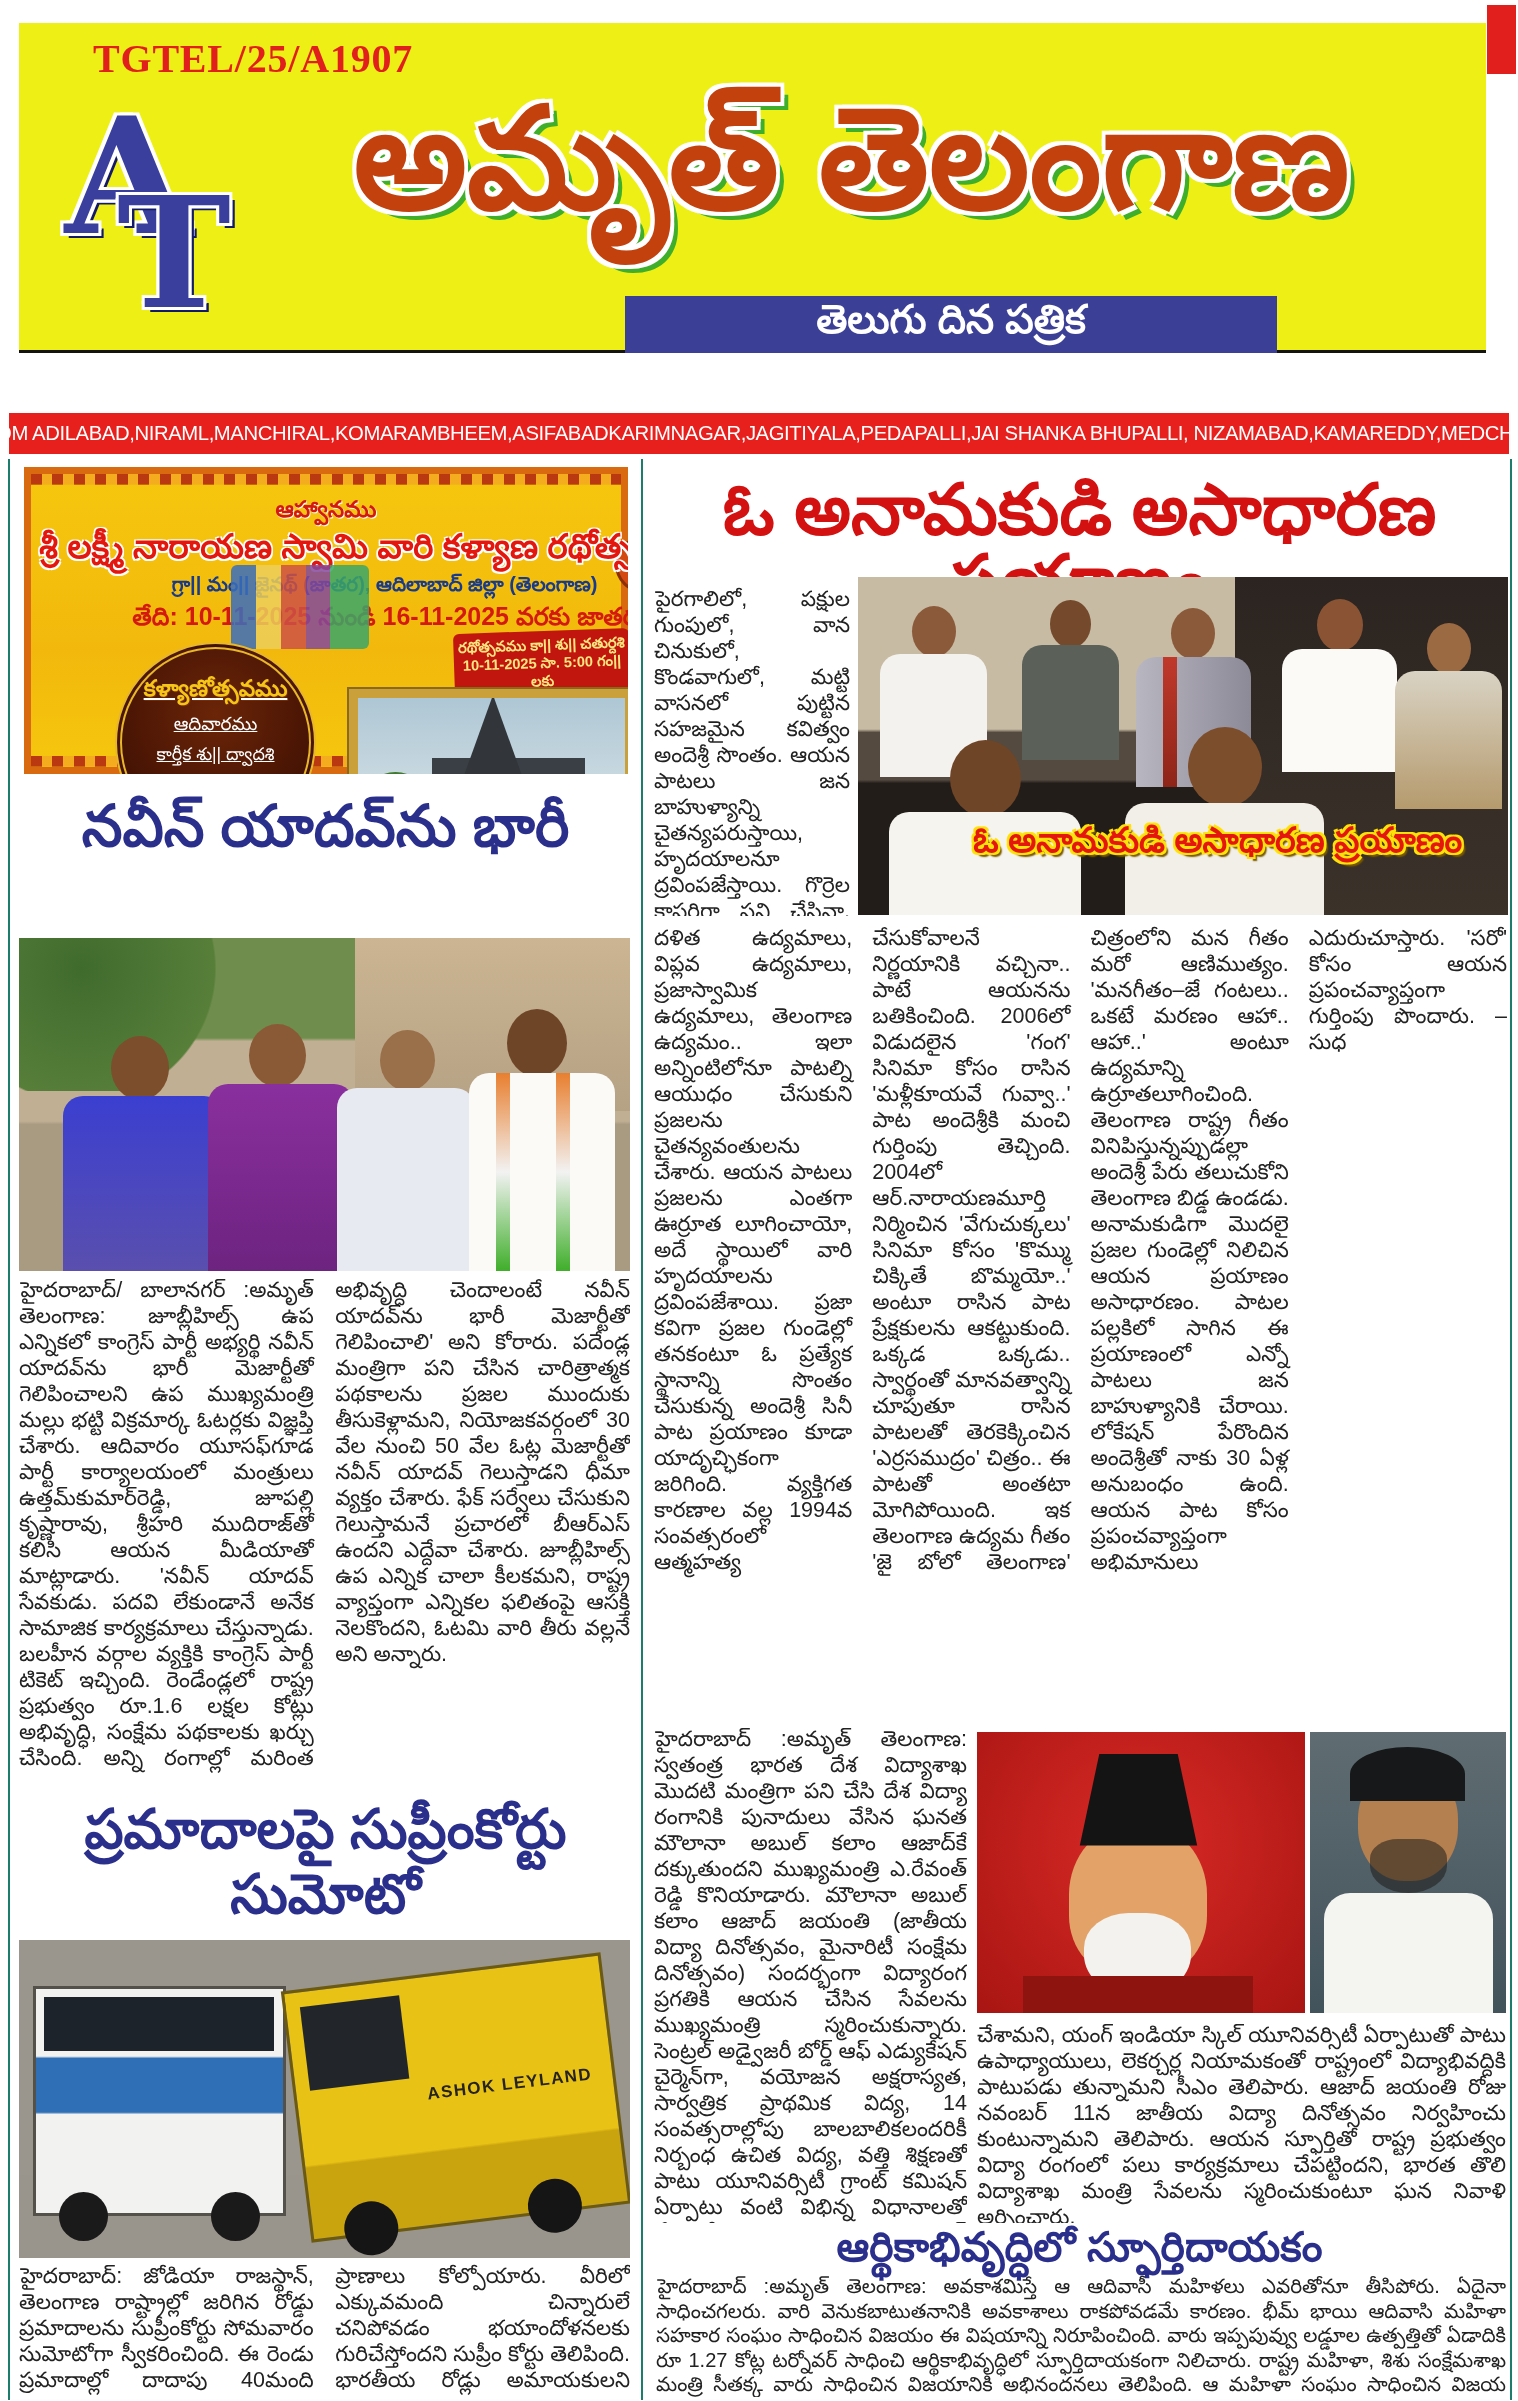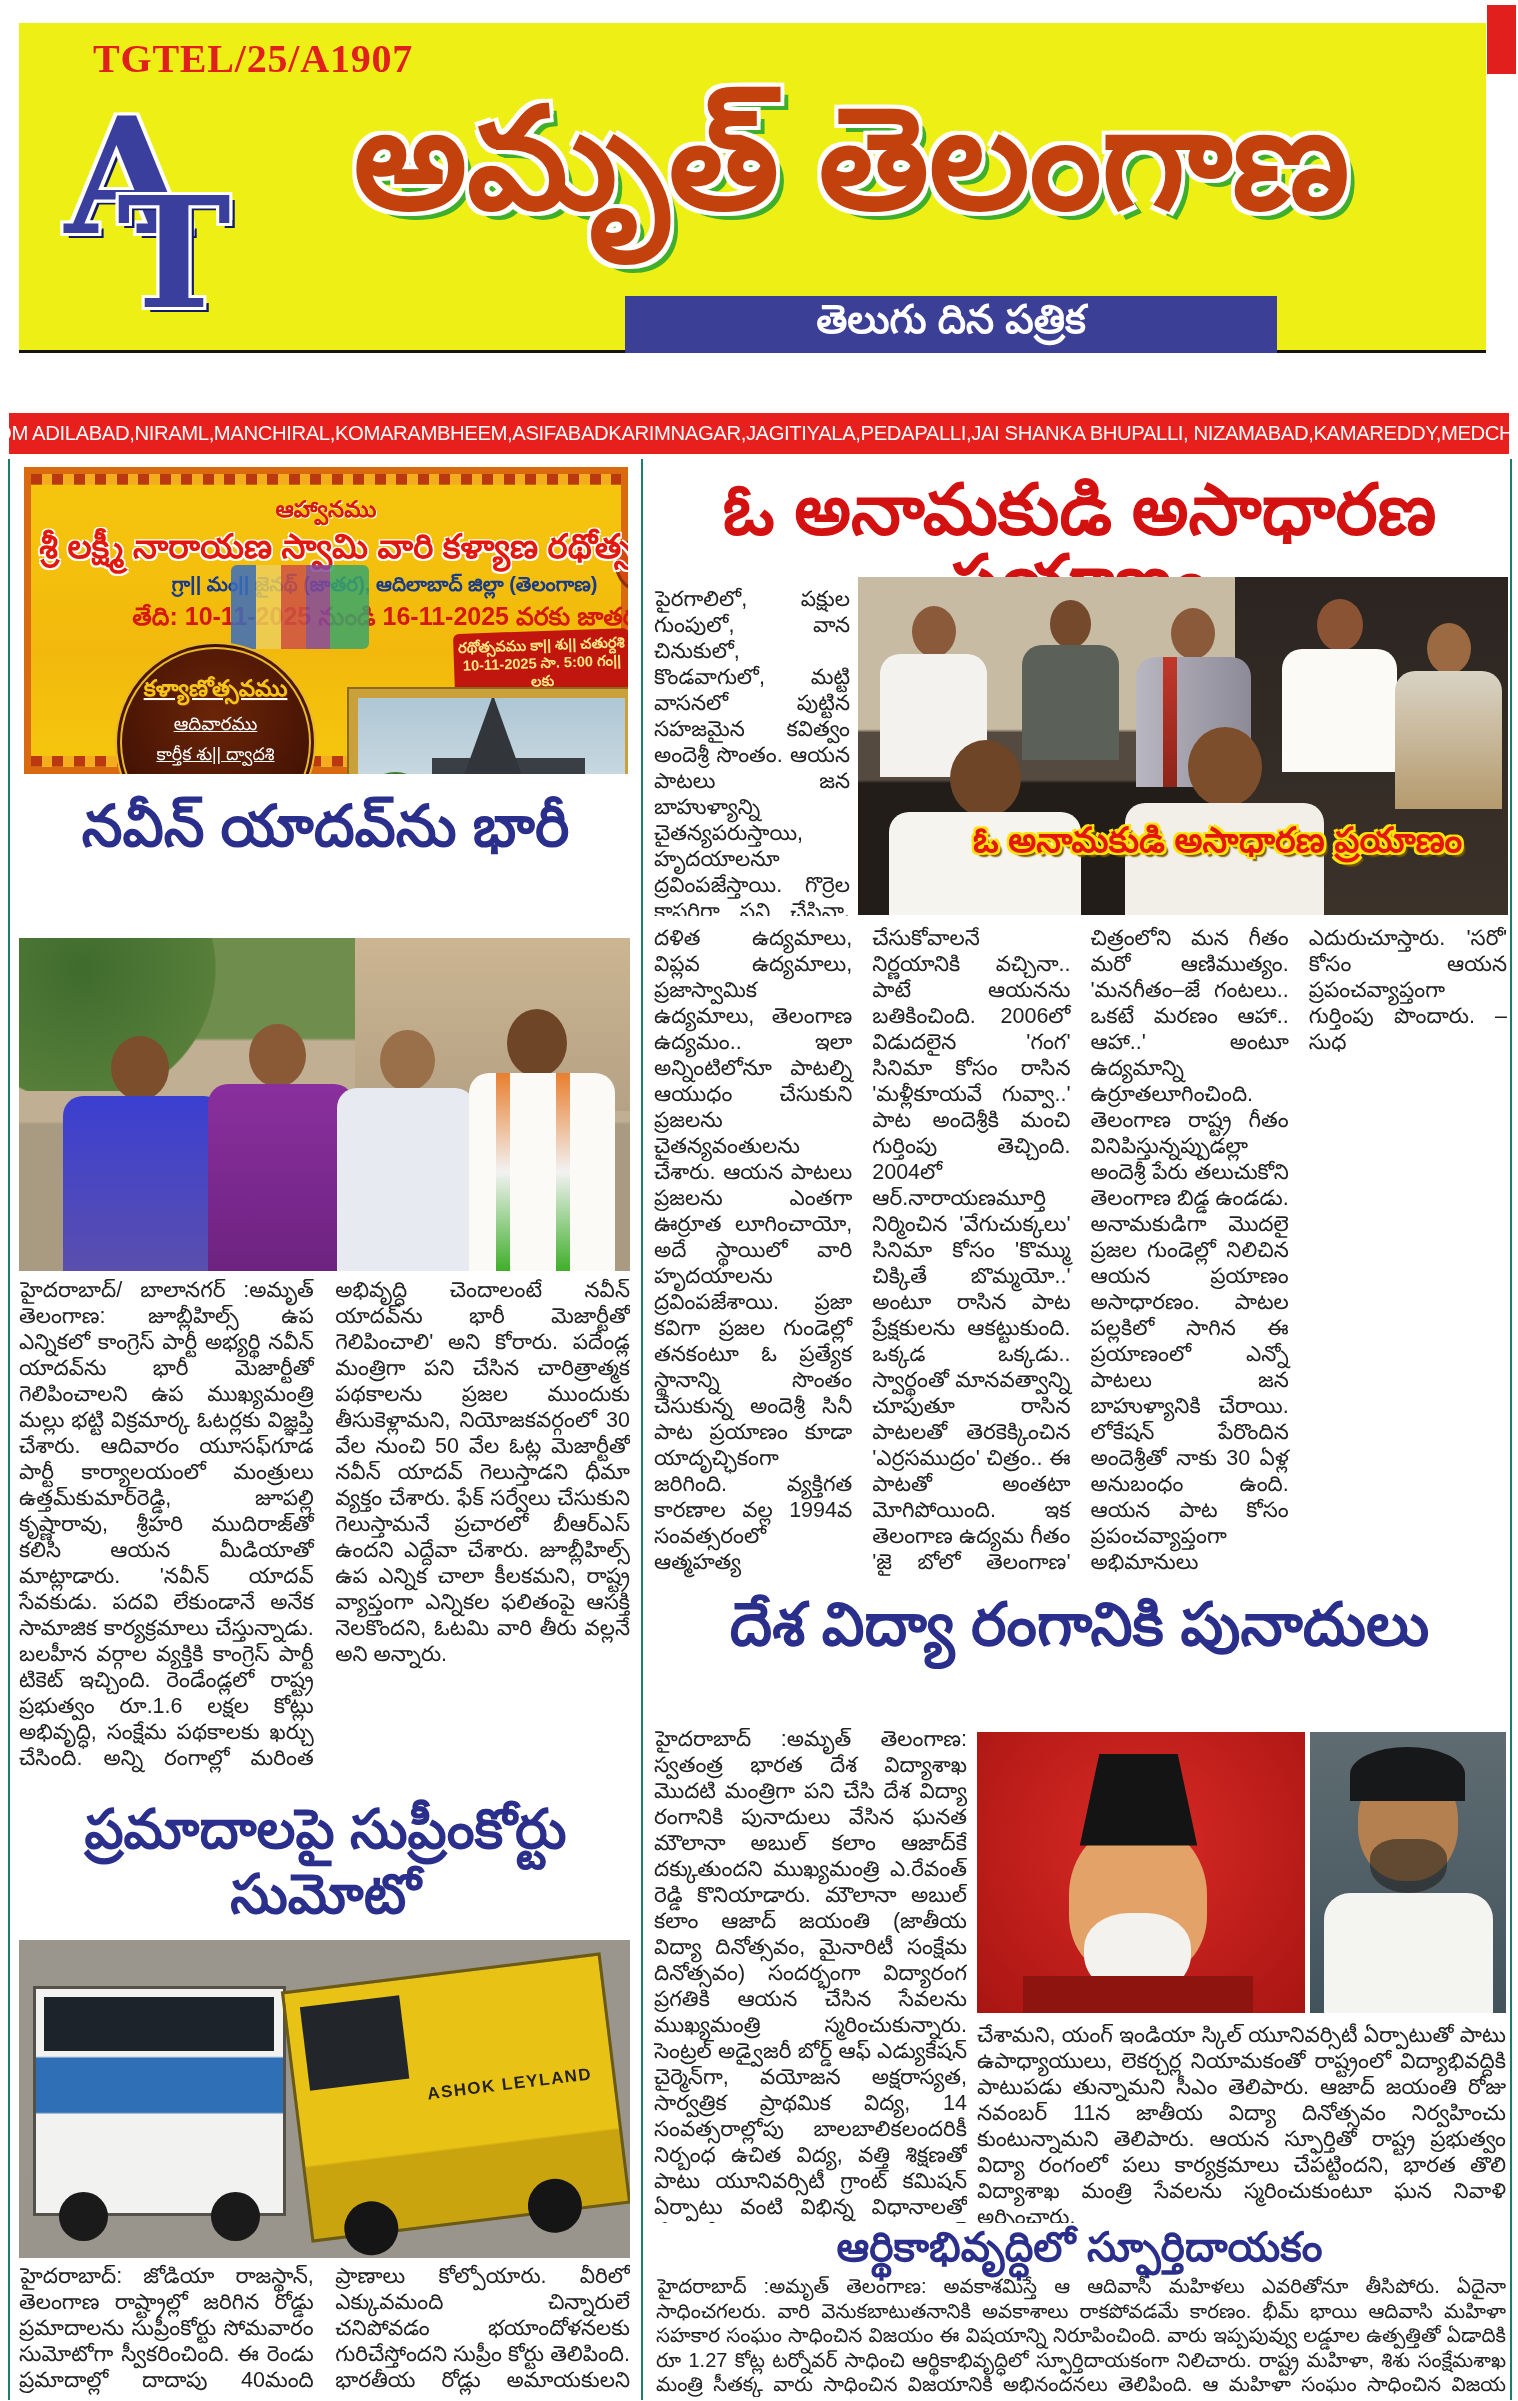--- a/index.html
+++ b/index.html
@@ -222,21 +222,20 @@
       <div style="position:absolute; left:14px; top:15.3px; width:100px; height:84px; background:#22262b;"></div>
       <div class="bus-txt" style="left:130px; top:107px; font-size:17px; letter-spacing:1.5px;">ASHOK LEYLAND</div>
       <div style="position:absolute; left:31px; bottom:-23px; width:54px; height:54px; border-radius:50%; background:#151515;"></div>
       <div style="position:absolute; right:46px; bottom:-23px; width:54px; height:54px; border-radius:50%; background:#151515;"></div>
     </div>
   </div>
 
   <div class="body-txt two-col indent" style="position:absolute; left:19px; top:2263px; width:611px; height:132px;">హైదరాబాద్: జోడియా రాజస్థాన్, తెలంగాణ రాష్ట్రాల్లో జరిగిన రోడ్డు ప్రమాదాలను సుప్రీంకోర్టు సోమవారం సుమోటోగా స్వీకరించింది. ఈ రెండు ప్రమాదాల్లో దాదాపు 40మంది ప్రాణాలు కోల్పోయారు. వీరిలో ఎక్కువమంది చిన్నారులే చనిపోవడం భయాందోళనలకు గురిచేస్తోందని సుప్రీం కోర్టు తెలిపింది. భారతీయ రోడ్లు అమాయకులని చంపేస్తున్నాయి. ఎందుకిలాంటివో వివరణ ఇచ్చాలని జాతీయ రహదారుల ప్రాధికార సంస్థ (ఎన్ఎస్ఎఐ)ను సుప్రీంకోర్టు ఆదేశించింది. రెండు రోజుల్లో భయంకరమైన ప్రమాదాలు జరిగాయి. ప్రమాదాల్లో దాదాపు 40 మంది చనిపోయారు. ఈ సంఖ్య చాలా ఎక్కువ అని జస్టిన్ జె.కె మహేశ్వరి, జస్టిస్ విజయబిష్టోరులతో కూడిన ధర్మాసనం వ్యాఖ్యానించింది.</div>
 
   <div class="azad-head head-blue">
-    <div>దేశ విద్యా రంగానికి పునాదులు</div>
   </div>
 
   <div class="body-txt indent" style="position:absolute; left:654px; top:1726px; width:313px; height:497px;">హైదరాబాద్ :అమృత్ తెలంగాణ: స్వతంత్ర భారత దేశ విద్యాశాఖ మొదటి మంత్రిగా పని చేసి దేశ విద్యా రంగానికి పునాదులు వేసిన ఘనత మౌలానా అబుల్ కలాం ఆజాద్‌కే దక్కుతుందని ముఖ్యమంత్రి ఎ.రేవంత్ రెడ్డి కొనియాడారు. మౌలానా అబుల్ కలాం ఆజాద్ జయంతి (జాతీయ విద్యా దినోత్సవం, మైనారిటీ సంక్షేమ దినోత్సవం) సందర్భంగా విద్యారంగ ప్రగతికి ఆయన చేసిన సేవలను ముఖ్యమంత్రి స్మరించుకున్నారు. సెంట్రల్ అడ్వైజరీ బోర్డ్ ఆఫ్ ఎడ్యుకేషన్ చైర్మెన్‌గా, వయోజన అక్షరాస్యత, సార్వత్రిక ప్రాథమిక విద్య, 14 సంవత్సరాల్లోపు బాలబాలికలందరికీ నిర్బంధ ఉచిత విద్య, వత్తి శిక్షణతో పాటు యూనివర్సిటీ గ్రాంట్ కమిషన్ ఏర్పాటు వంటి విభిన్న విధానాలతో దేశంలో విద్యారంగ అభివద్దికి ఆజాద్ ఎంతగానో కషి చేశారని సీఎం రేవంత్ రెడ్డి కొనియాడారు.</div>
 
   <div class="photo" style="left:977px; top:1732px; width:328px; height:281px; background:radial-gradient(circle at 50% 40%, #d92a26, #a81512);">
     <div style="position:absolute; left:92px; top:92px; width:138px; height:153px; border-radius:46% 46% 40% 40%; background:#e2a268;"></div>
     <div style="position:absolute; left:80px; top:21.5px; width:163px; height:92px; background:#141414; clip-path:polygon(14% 100%, 26% 0, 74% 0, 86% 100%);"></div>
     <div style="position:absolute; left:107px; top:181px; width:107px; height:84px; border-radius:50% 50% 60% 60%; background:#f4f2ee;"></div>
     <div style="position:absolute; left:46px; top:244px; width:230px; height:46px; background:#8e1410;"></div>
   </div>

